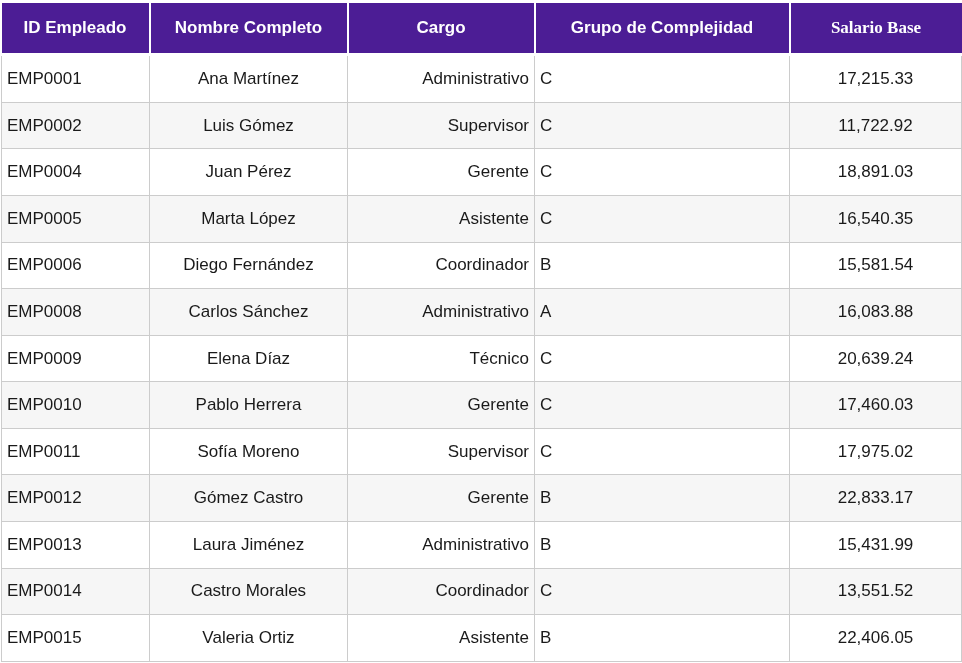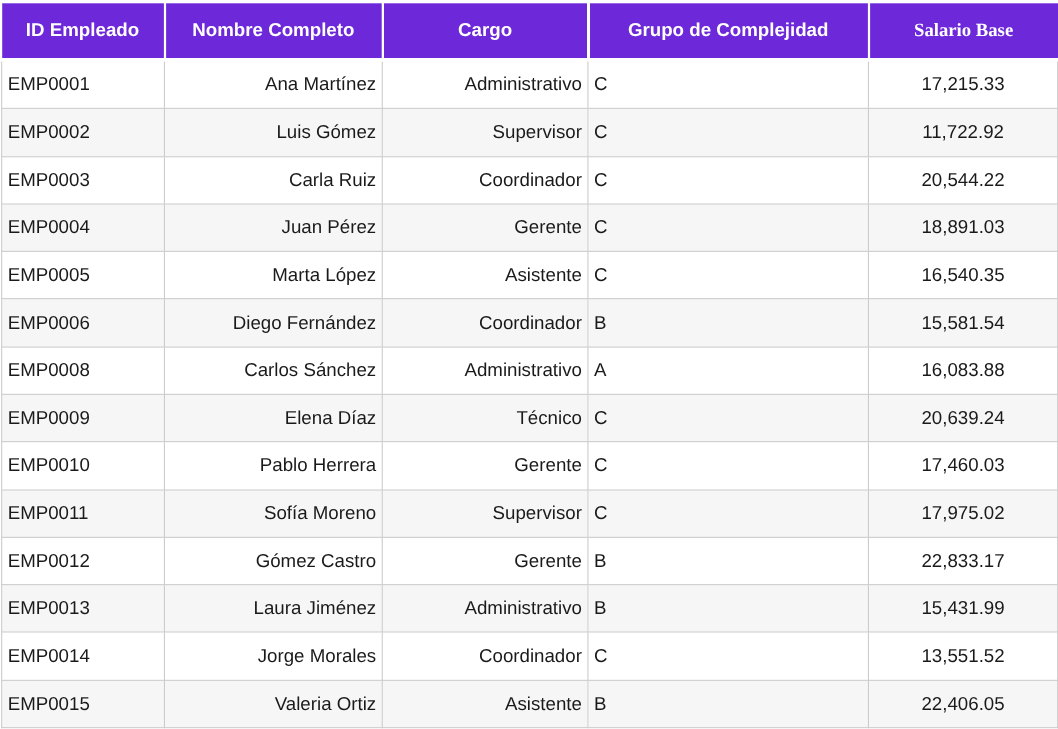--- a/index.html
+++ b/index.html
@@ -16,21 +16,21 @@
   }
   table.data-table {
     width: 960px;
     height: 661px;
     border-collapse: collapse;
     table-layout: fixed;
     margin-top: 1px;
     margin-left: 1px;
   }
   table.data-table thead th {
-    background: #6d28d9;
+    background: #4c1d95;
     color: #ffffff;
     font-weight: bold;
     font-size: 17px;
     text-align: center;
     height: 50px;
     padding: 0 6px;
     border-top: 2px solid #ffffff;
     border-bottom: 3px solid #ffffff;
     border-left: 2px solid #ffffff;
     border-right: 2px solid #ffffff;
@@ -46,21 +46,21 @@
     height: 40px;
     border: 1px solid #cccccc;
     overflow: hidden;
     white-space: nowrap;
     background: #ffffff;
   }
   table.data-table tbody tr:nth-child(even) td {
     background: #f6f6f6;
   }
   td.cell-id     { text-align: left; }
-  td.cell-name   { text-align: right; }
+  td.cell-name   { text-align: center; }
   td.cell-role   { text-align: right; }
   td.cell-group  { text-align: left; }
   td.cell-salary { text-align: center; padding-right: 4px; }
 </style>
 </head>
 <body>
 
 <div class="table-wrap">
   <table class="data-table">
     <colgroup>
@@ -90,27 +90,20 @@
         </tr>
 
         <tr>
           <td class="cell-id">EMP0002</td>
           <td class="cell-name">Luis Gómez</td>
           <td class="cell-role">Supervisor</td>
           <td class="cell-group">C</td>
           <td class="cell-salary">11,722.92</td>
         </tr>
 
-        <tr>
-          <td class="cell-id">EMP0003</td>
-          <td class="cell-name">Carla Ruiz</td>
-          <td class="cell-role">Coordinador</td>
-          <td class="cell-group">C</td>
-          <td class="cell-salary">20,544.22</td>
-        </tr>
 
         <tr>
           <td class="cell-id">EMP0004</td>
           <td class="cell-name">Juan Pérez</td>
           <td class="cell-role">Gerente</td>
           <td class="cell-group">C</td>
           <td class="cell-salary">18,891.03</td>
         </tr>
 
         <tr>
@@ -173,21 +166,21 @@
         <tr>
           <td class="cell-id">EMP0013</td>
           <td class="cell-name">Laura Jiménez</td>
           <td class="cell-role">Administrativo</td>
           <td class="cell-group">B</td>
           <td class="cell-salary">15,431.99</td>
         </tr>
 
         <tr>
           <td class="cell-id">EMP0014</td>
-          <td class="cell-name">Jorge Morales</td>
+          <td class="cell-name">Castro Morales</td>
           <td class="cell-role">Coordinador</td>
           <td class="cell-group">C</td>
           <td class="cell-salary">13,551.52</td>
         </tr>
 
         <tr>
           <td class="cell-id">EMP0015</td>
           <td class="cell-name">Valeria Ortiz</td>
           <td class="cell-role">Asistente</td>
           <td class="cell-group">B</td>

